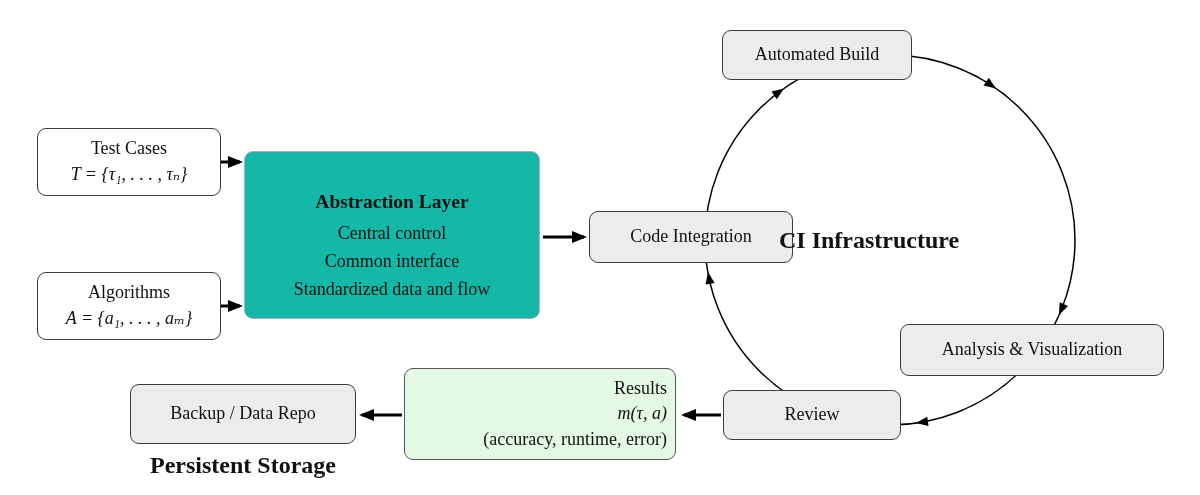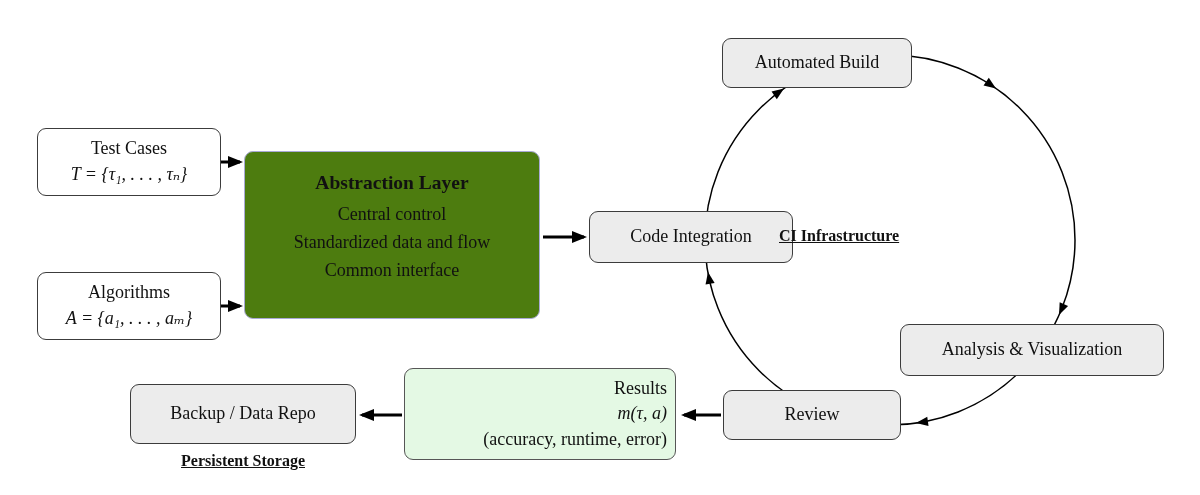--- a/index.html
+++ b/index.html
@@ -29,36 +29,35 @@
     border: 1.3px solid #3c3c3c;
     border-radius: 9px;
     background: #ffffff;
     font-size: 18px;
     line-height: 1.42;
     z-index: 2;
     padding: 2px 8px;
   }
   .node.gray { background: #ececec; }
   .node.lavender {
-    background: #4d7c0f;
+    background: #14b8a6;
     border-color: #a9a9d6;
     justify-content: flex-start;
-    padding-top: 16px;
+    padding-top: 35px;
     line-height: 1.55;
   }
   .node.green { background: #e4f9e4; border-color: #565656; align-items: flex-end; }
   .node .title { font-weight: bold; font-size: 19.5px; margin-bottom: 3px; }
   .math { font-style: italic; }
   .bold-label {
     position: absolute;
     z-index: 2;
     font-weight: bold;
-    font-size: 16px;
+    font-size: 24px;
     white-space: nowrap;
-    text-decoration: underline;
   }
   svg .arrow { stroke: #000000; stroke-width: 3; fill: none; }
   svg .cycle { stroke: #000000; stroke-width: 1.5; fill: none; }
   svg .head { fill: #000000; stroke: none; }
 </style>
 </head>
 <body>
 
 <div class="canvas">
 
@@ -90,29 +89,29 @@
   </div>
 
   <div class="node" style="left:37px; top:272px; width:184px; height:68px;">
     <span>Algorithms</span>
     <span class="math">A = {a₁, . . . , aₘ}</span>
   </div>
 
   <div class="node lavender" style="left:244px; top:151px; width:296px; height:168px;">
     <span class="title">Abstraction Layer</span>
     <span>Central control</span>
+    <span>Common interface</span>
     <span>Standardized data and flow</span>
-    <span>Common interface</span>
   </div>
 
   <div class="node gray" style="left:589px; top:211px; width:204px; height:52px;">
     <span>Code Integration</span>
   </div>
 
-  <div class="node gray" style="left:722px; top:30px; width:190px; height:50px;margin-top:8px;">
+  <div class="node gray" style="left:722px; top:30px; width:190px; height:50px;">
     <span>Automated Build</span>
   </div>
 
 
   <div class="node gray" style="left:900px; top:324px; width:264px; height:52px;">
     <span>Analysis &amp; Visualization</span>
   </div>
 
   <div class="node gray" style="left:723px; top:390px; width:178px; height:50px;font-family:Liberation Serif, serif;">
     <span>Review</span>

